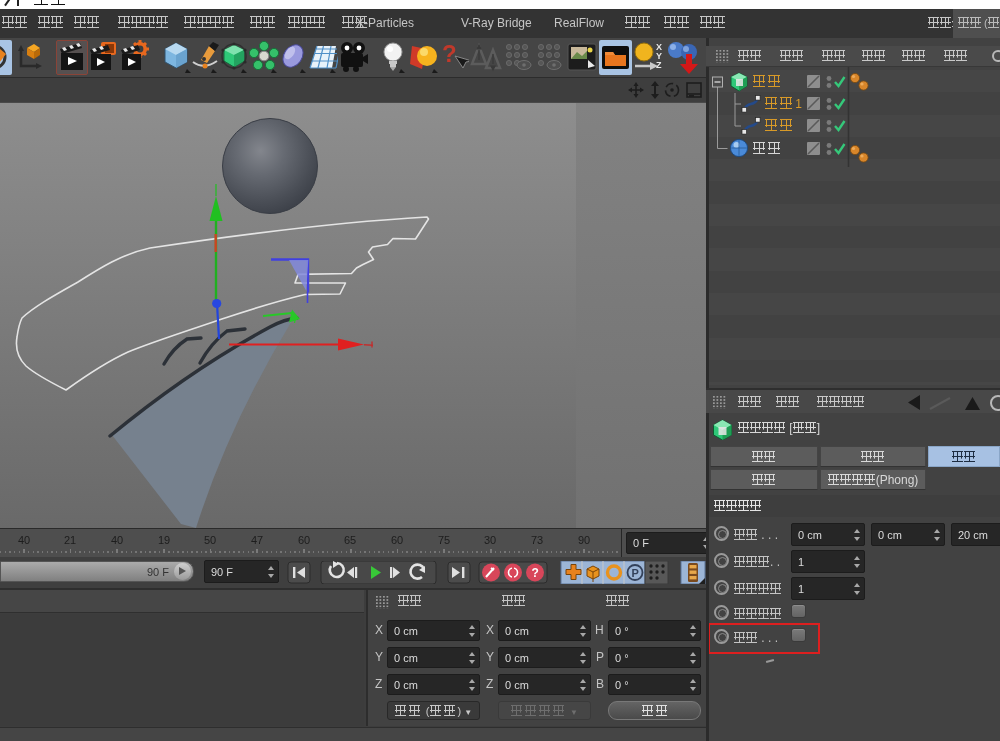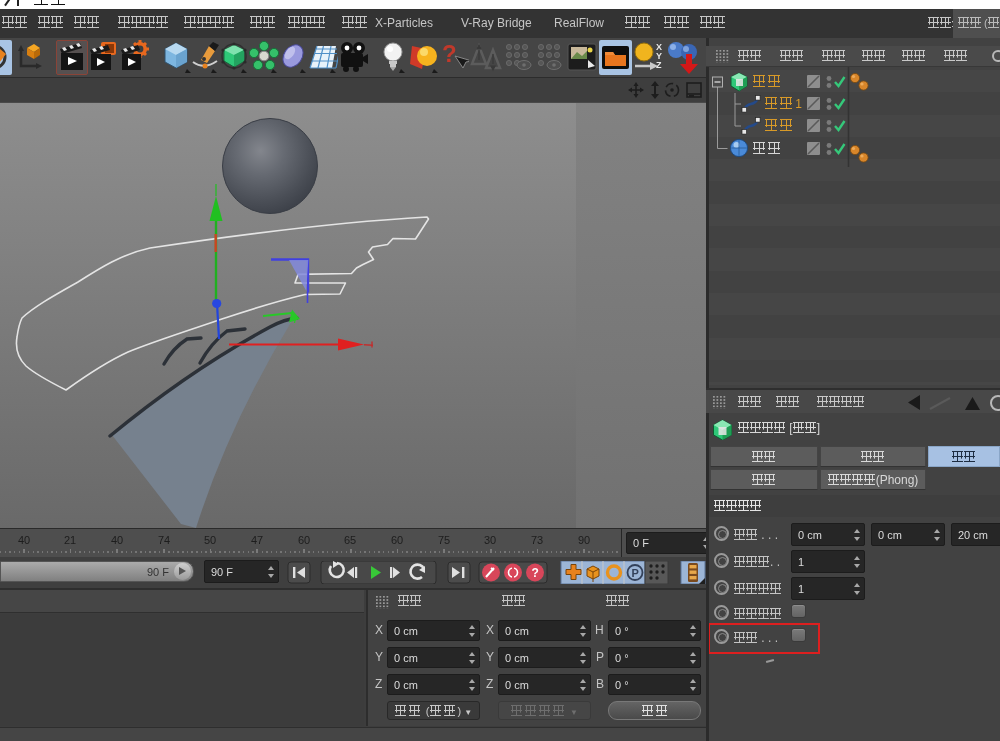--- a/index.html
+++ b/index.html
@@ -75,21 +75,21 @@
 
 <div class="abs" id="menubar">
   <span class="it" style="left:2px"><i class="z"></i><i class="z"></i></span>
   <span class="it" style="left:38px"><i class="z"></i><i class="z"></i></span>
   <span class="it" style="left:74px"><i class="z"></i><i class="z"></i></span>
   <span class="it" style="left:118px"><i class="z"></i><i class="z"></i><i class="z"></i><i class="z"></i></span>
   <span class="it" style="left:184px"><i class="z"></i><i class="z"></i><i class="z"></i><i class="z"></i></span>
   <span class="it" style="left:250px"><i class="z"></i><i class="z"></i></span>
   <span class="it" style="left:288px"><i class="z"></i><i class="z"></i><i class="z"></i></span>
   <span class="it" style="left:342px"><i class="z"></i><i class="z"></i></span>
-  <span class="it" style="left:375px">X-Particles</span>
+  <span class="it" style="left:356px">X-Particles</span>
   <span class="it" style="left:461px">V-Ray Bridge</span>
   <span class="it" style="left:554px">RealFlow</span>
   <span class="it" style="left:625px"><i class="z"></i><i class="z"></i></span>
   <span class="it" style="left:664px"><i class="z"></i><i class="z"></i></span>
   <span class="it" style="left:700px"><i class="z"></i><i class="z"></i></span>
   <span class="it" style="left:928px;font-size:11px"><i class="z"></i><i class="z"></i>:</span>
   <span class="it" style="left:953px;width:47px;height:29px;background:#4f4f4f;padding-left:5px;font-size:11px;color:#bbb"><i class="z"></i><i class="z"></i> (<i class="z"></i></span>
 </div>
 
 <div class="abs" id="toolbar">
@@ -422,21 +422,21 @@
  <path d="M271 259.5h37v33" stroke="#4040e0" stroke-width="2.4" fill="none"></path>
  <path d="M289 260 L 308.3 260 L 306.3 291 Z" fill="#8289dc" opacity="0.85"></path>
  <path d="M307.5 292v11" stroke="#4040e0" stroke-width="1.6"></path>
 </svg>
 </div>
 
 <div class="abs" id="ruler">
  <span class="num" style="left:24px;transform:translateX(-50%)">40</span>
  <span class="num" style="left:70px;transform:translateX(-50%)">21</span>
  <span class="num" style="left:117px;transform:translateX(-50%)">40</span>
- <span class="num" style="left:164px;transform:translateX(-50%)">74</span>
+ <span class="num" style="left:164px;transform:translateX(-50%)">19</span>
  <span class="num" style="left:210px;transform:translateX(-50%)">50</span>
  <span class="num" style="left:257px;transform:translateX(-50%)">47</span>
  <span class="num" style="left:304px;transform:translateX(-50%)">60</span>
  <span class="num" style="left:350px;transform:translateX(-50%)">65</span>
  <span class="num" style="left:397px;transform:translateX(-50%)">60</span>
  <span class="num" style="left:444px;transform:translateX(-50%)">75</span>
  <span class="num" style="left:490px;transform:translateX(-50%)">30</span>
  <span class="num" style="left:537px;transform:translateX(-50%)">73</span>
  <span class="num" style="left:584px;transform:translateX(-50%)">90</span>
  <div class="abs" style="left:0;top:22px;width:621px;height:2px;background:repeating-linear-gradient(to right,#757575 0 1.4px,transparent 1.4px 4.67px)"></div>

